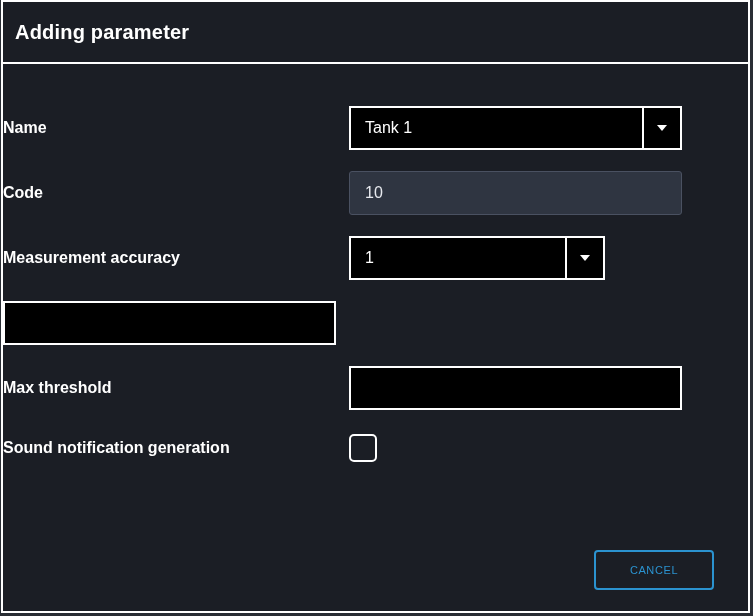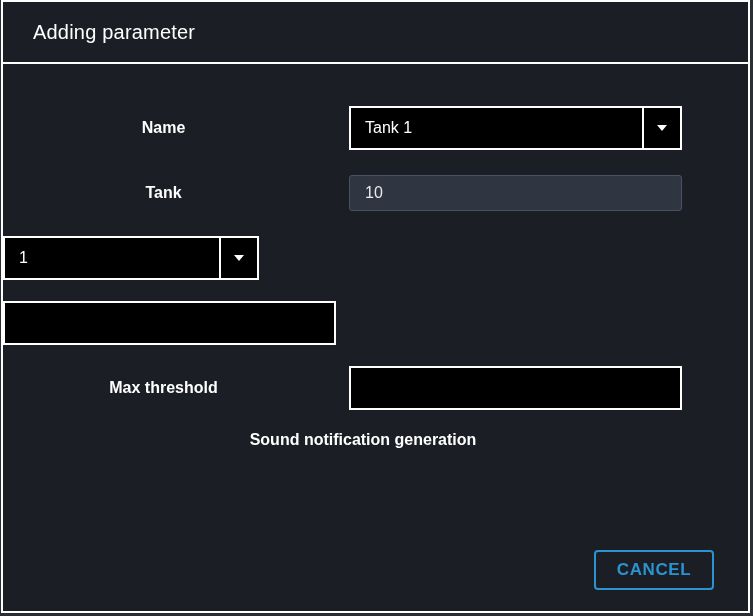--- a/index.html
+++ b/index.html
@@ -33,22 +33,22 @@
     flex: 0 0 62px;
     border-bottom: 2px solid #ffffff;
     box-sizing: border-box;
     display: flex;
     align-items: center;
     background: #1b1e25;
   }
   .title-text {
     color: #ffffff;
     font-size: 20px;
-    font-weight: 400;
-    padding-left: 30px;
+    font-weight: 700;
+    padding-left: 12px;
     letter-spacing: 0.2px;
     white-space: nowrap;
   }
 
   
   .dialog-body {
     position: relative;
     flex: 1 1 auto;
     background: #1b1e25;
   }
@@ -59,26 +59,26 @@
     top: 42px;
     width: 100%;
   }
 
   .row {
     display: flex;
     align-items: center;
     height: 44px;
     margin-bottom: 21px;
   }
-  .row:last-child { margin-bottom: 0; flex-direction: column; }
+  .row:last-child { margin-bottom: 0; }
 
   .row-label {
     width: 346px;
     flex: 0 0 346px;
-    text-align: center;
+    text-align: left;
     padding-right: 25px;
     box-sizing: border-box;
     color: #ffffff;
     font-size: 16px;
     font-weight: bold;
     white-space: nowrap;
   }
 
   .field-area {
     flex: 1 1 auto;
@@ -123,21 +123,21 @@
     width: 0;
     height: 0;
     border-left: 5px solid transparent;
     border-right: 5px solid transparent;
     border-top: 6px solid #ffffff;
   }
 
   
   .input-readonly {
     width: 333px;
-    height: 36px;
+    height: 44px;
     box-sizing: border-box;
     background: #2f3541;
     border: 1px solid #4a5161;
     border-radius: 3px;
     color: #e7e9ee;
     font-size: 16px;
     display: flex;
     align-items: center;
     padding-left: 15px;
     white-space: nowrap;
@@ -179,22 +179,22 @@
     justify-content: flex-end;
     align-items: center;
     padding-right: 16px;
   }
   .btn {
     height: 40px;
     border-radius: 4px;
     display: flex;
     align-items: center;
     justify-content: center;
-    font-size: 17px;
-    font-weight: bold;
+    font-size: 11px;
+    font-weight: normal;
     letter-spacing: 0.6px;
     box-sizing: border-box;
     cursor: pointer;
     user-select: none;
     text-align: center;
   }
   .btn-outline {
     width: 120px;
     background: transparent;
     border: 2px solid #2b93d0;
@@ -227,27 +227,28 @@
           <div class="combo wide">
             <div class="combo-value">Tank 1</div>
             <div class="combo-arrow">
               <span class="caret"></span>
             </div>
           </div>
         </div>
       </div>
 
       <div class="row">
-        <div class="row-label">Tank</div>
+        <div class="row-label">Code</div>
         <div class="field-area">
           <div class="input-readonly">10</div>
         </div>
       </div>
 
       <div class="row">
+        <div class="row-label">Measurement accuracy</div>
         <div class="field-area">
           <div class="combo small">
             <div class="combo-value">1</div>
             <div class="combo-arrow">
               <span class="caret"></span>
             </div>
           </div>
         </div>
       </div>
 

